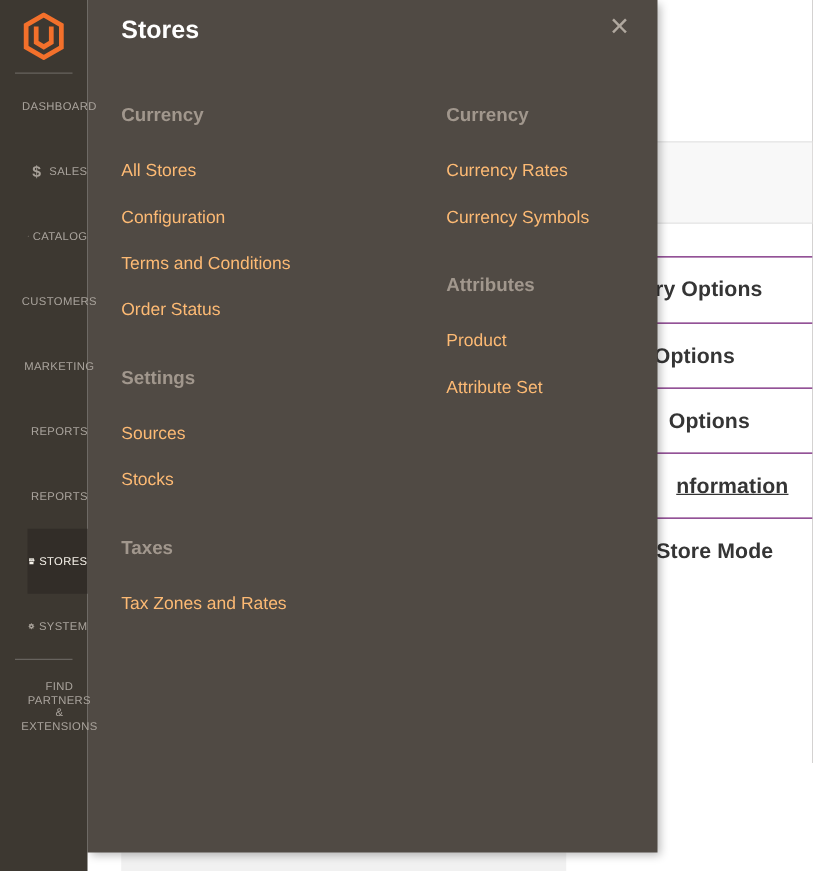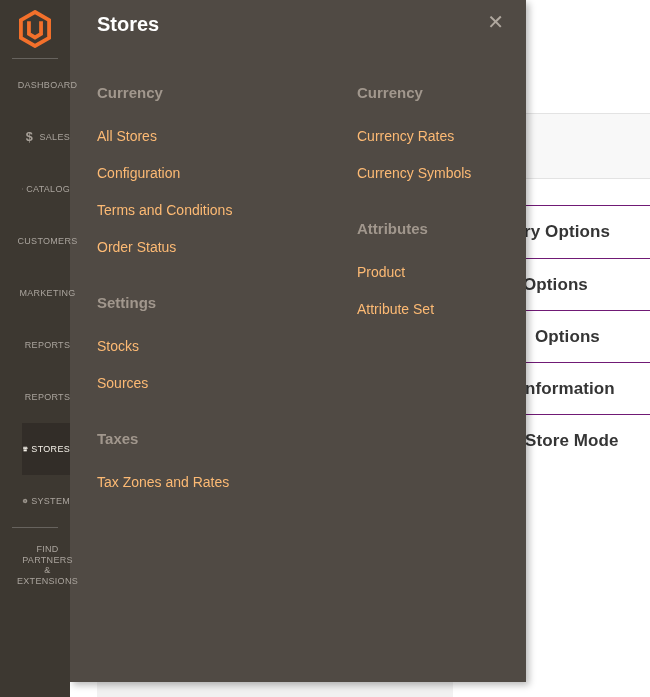--- a/index.html
+++ b/index.html
@@ -11,21 +11,21 @@
   .bg-band { position:absolute; left:520px; top:113px; width:130px; height:66px;
              background:#f8f8f8; border-top:1px solid #e3e3e3; border-bottom:1px solid #e3e3e3; }
   .accordion { position:absolute; left:521px; top:205px; width:129px; }
   .acc-row { height:52px; border-top:1px solid #701a75; display:flex; align-items:center;
              overflow:hidden; white-space:nowrap; cursor:pointer; }
   .acc-row span { font-size:17px; font-weight:600; color:#353535; letter-spacing:.1px; }
   .acc-row:nth-child(1) { height:53px; }
   .acc-row:nth-child(1) span { margin-left:3px; }
   .acc-row:nth-child(2) span { margin-left:2px; }
   .acc-row:nth-child(3) span { margin-left:14px; }
-  .acc-row:nth-child(4) span { margin-left:4px; }
+  .acc-row:nth-child(4) span { margin-left:20px;text-decoration:underline; }
   .acc-row:nth-child(5) span { margin-left:4px; }
   .bg-bottom-box { position:absolute; left:97px; top:682px; width:356px; height:15px; background:#f1f1f1; }
 
   
   .sidebar { position:absolute; left:0; top:0; width:70px; height:697px; background:#3d3831; z-index:20; }
   .logo-wrap { height:58px; display:flex; align-items:center; justify-content:center; cursor:pointer; }
   .side-divider { width:46px; height:1px; background:rgba(255,255,255,.22); margin:0 auto; }
   .side-item { height:52px; display:flex; flex-direction:row; align-items:center;
                justify-content:center; gap:3px; cursor:pointer;margin-left:22px; }
   .side-item .lbl { font-size:9px; color:#aaa49d; letter-spacing:.3px; text-align:center; line-height:10.5px; }
@@ -178,22 +178,22 @@
     <div class="fly-col c1">
       <div class="fly-section">
         <div class="fly-header">Currency</div>
         <div class="fly-link">All Stores</div>
         <div class="fly-link">Configuration</div>
         <div class="fly-link">Terms and Conditions</div>
         <div class="fly-link">Order Status</div>
       </div>
       <div class="fly-section">
         <div class="fly-header">Settings</div>
+        <div class="fly-link">Sources</div>
         <div class="fly-link">Stocks</div>
-        <div class="fly-link">Sources</div>
       </div>
       <div class="fly-section">
         <div class="fly-header">Taxes</div>
         <div class="fly-link">Tax Zones and Rates</div>
       </div>
     </div>
 
     <div class="fly-col c2">
       <div class="fly-section">
         <div class="fly-header">Currency</div>

